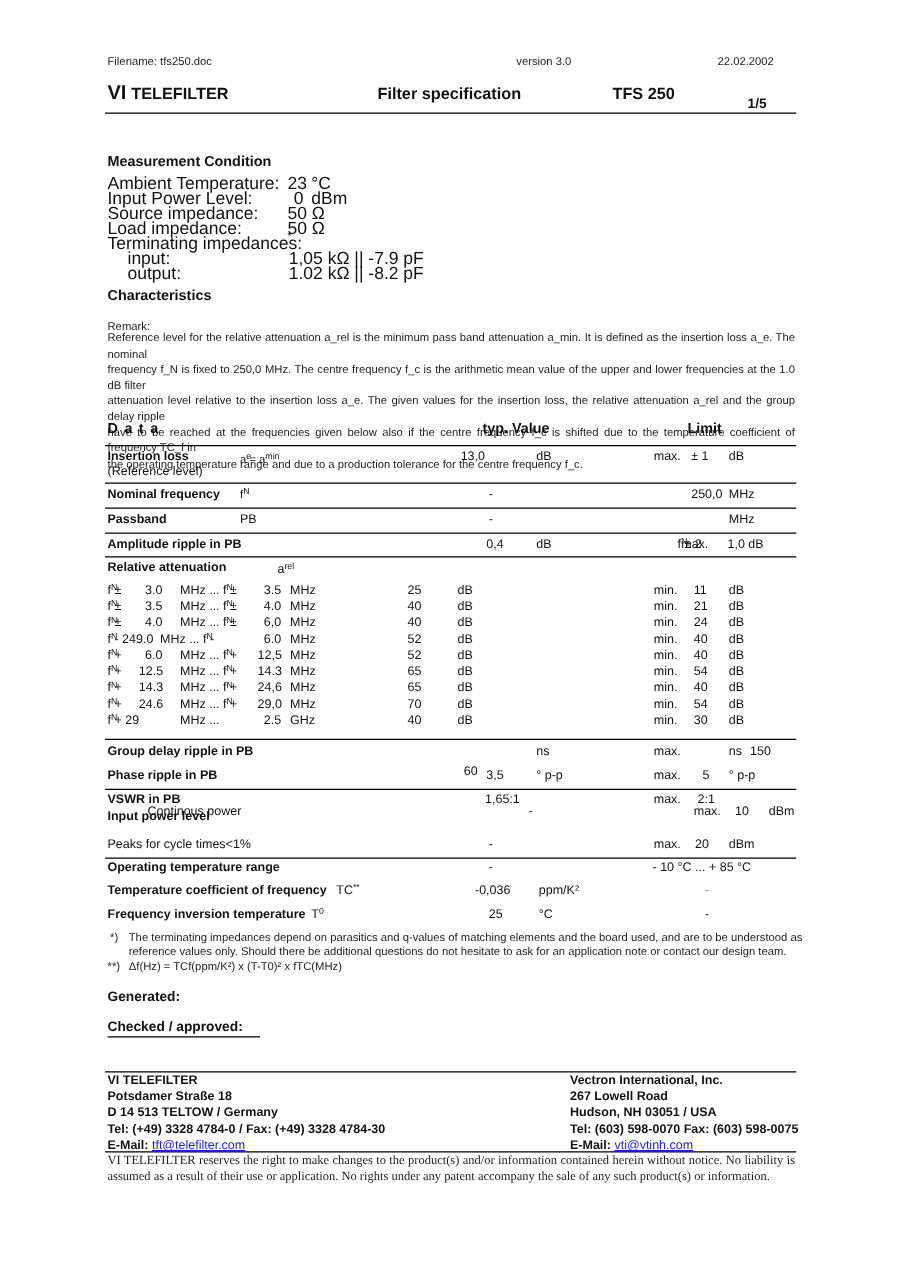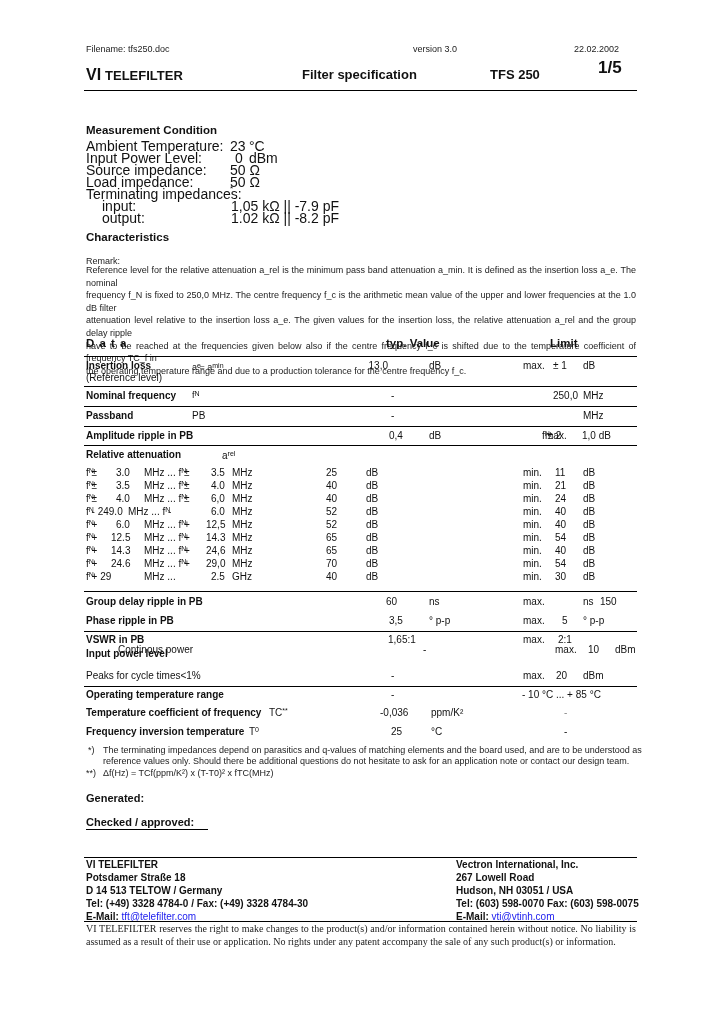--- a/index.html
+++ b/index.html
@@ -40,21 +40,21 @@
 <div class="abs meta" style="left:86px;top:44px;">Filename: tfs250.doc</div>
 <div class="abs meta" style="left:413px;top:44px;">version 3.0</div>
 <div class="abs meta" style="left:574px;top:44px;">22.02.2002</div>
 
 <div class="abs titlebar" style="left:86px;top:66px;">
   <span style="font-size:16px;">VI</span>
   <span style="font-size:13px;">TELEFILTER</span>
 </div>
 <div class="abs titlebar" style="left:302px;top:67px;font-size:13px;">Filter specification</div>
 <div class="abs titlebar" style="left:490px;top:67px;font-size:13px;">TFS 250</div>
-<div class="abs titlebar" style="left:598px;top:58px;font-size:17px;">1/5</div>
+<div class="abs titlebar" style="left:598px;top:77px;font-size:11px;">1/5</div>
 <div class="hr" style="top:90px;"></div>
 
 <div class="abs h2" style="left:86px;top:124px;">Measurement Condition</div>
 <div>
   <div class="abs cond" style="left:86px;top:138px;">Ambient Temperature:</div>
   <div class="abs cond" style="left:230px;top:138px;">23</div>
   <div class="abs cond" style="left:249px;top:138px;">°C</div>
 
   <div class="abs cond" style="left:86px;top:150px;">Input Power Level:</div>
   <div class="abs cond" style="left:235px;top:150px;">0</div>
@@ -242,21 +242,21 @@
     <span style="left:280px;">dB</span>
     <span style="left:437px;">min.</span>
     <span style="left:469px;">30</span>
     <span style="left:497px;">dB</span>
   </div>
 </div>
 <div class="hr" style="top:591px;"></div>
 
 <div class="row" style="top:596px;">
   <span class="c-name b">Group delay ripple in PB</span>
-  <span style="left:300px;">60</span>
+  <span style="left:285px;margin-top:16px;">60</span>
   <span class="c-typu">ns</span>
   <span style="left:437px;">max.</span>
   <span style="left:466px;margin-left:48px;">150</span>
   <span style="left:497px;">ns</span>
 </div>
 <div class="row" style="top:615px;">
   <span class="c-name b">Phase ripple in PB</span>
   <span style="left:303px;">3,5</span>
   <span class="c-typu">° p-p</span>
   <span style="left:437px;">max.</span>

